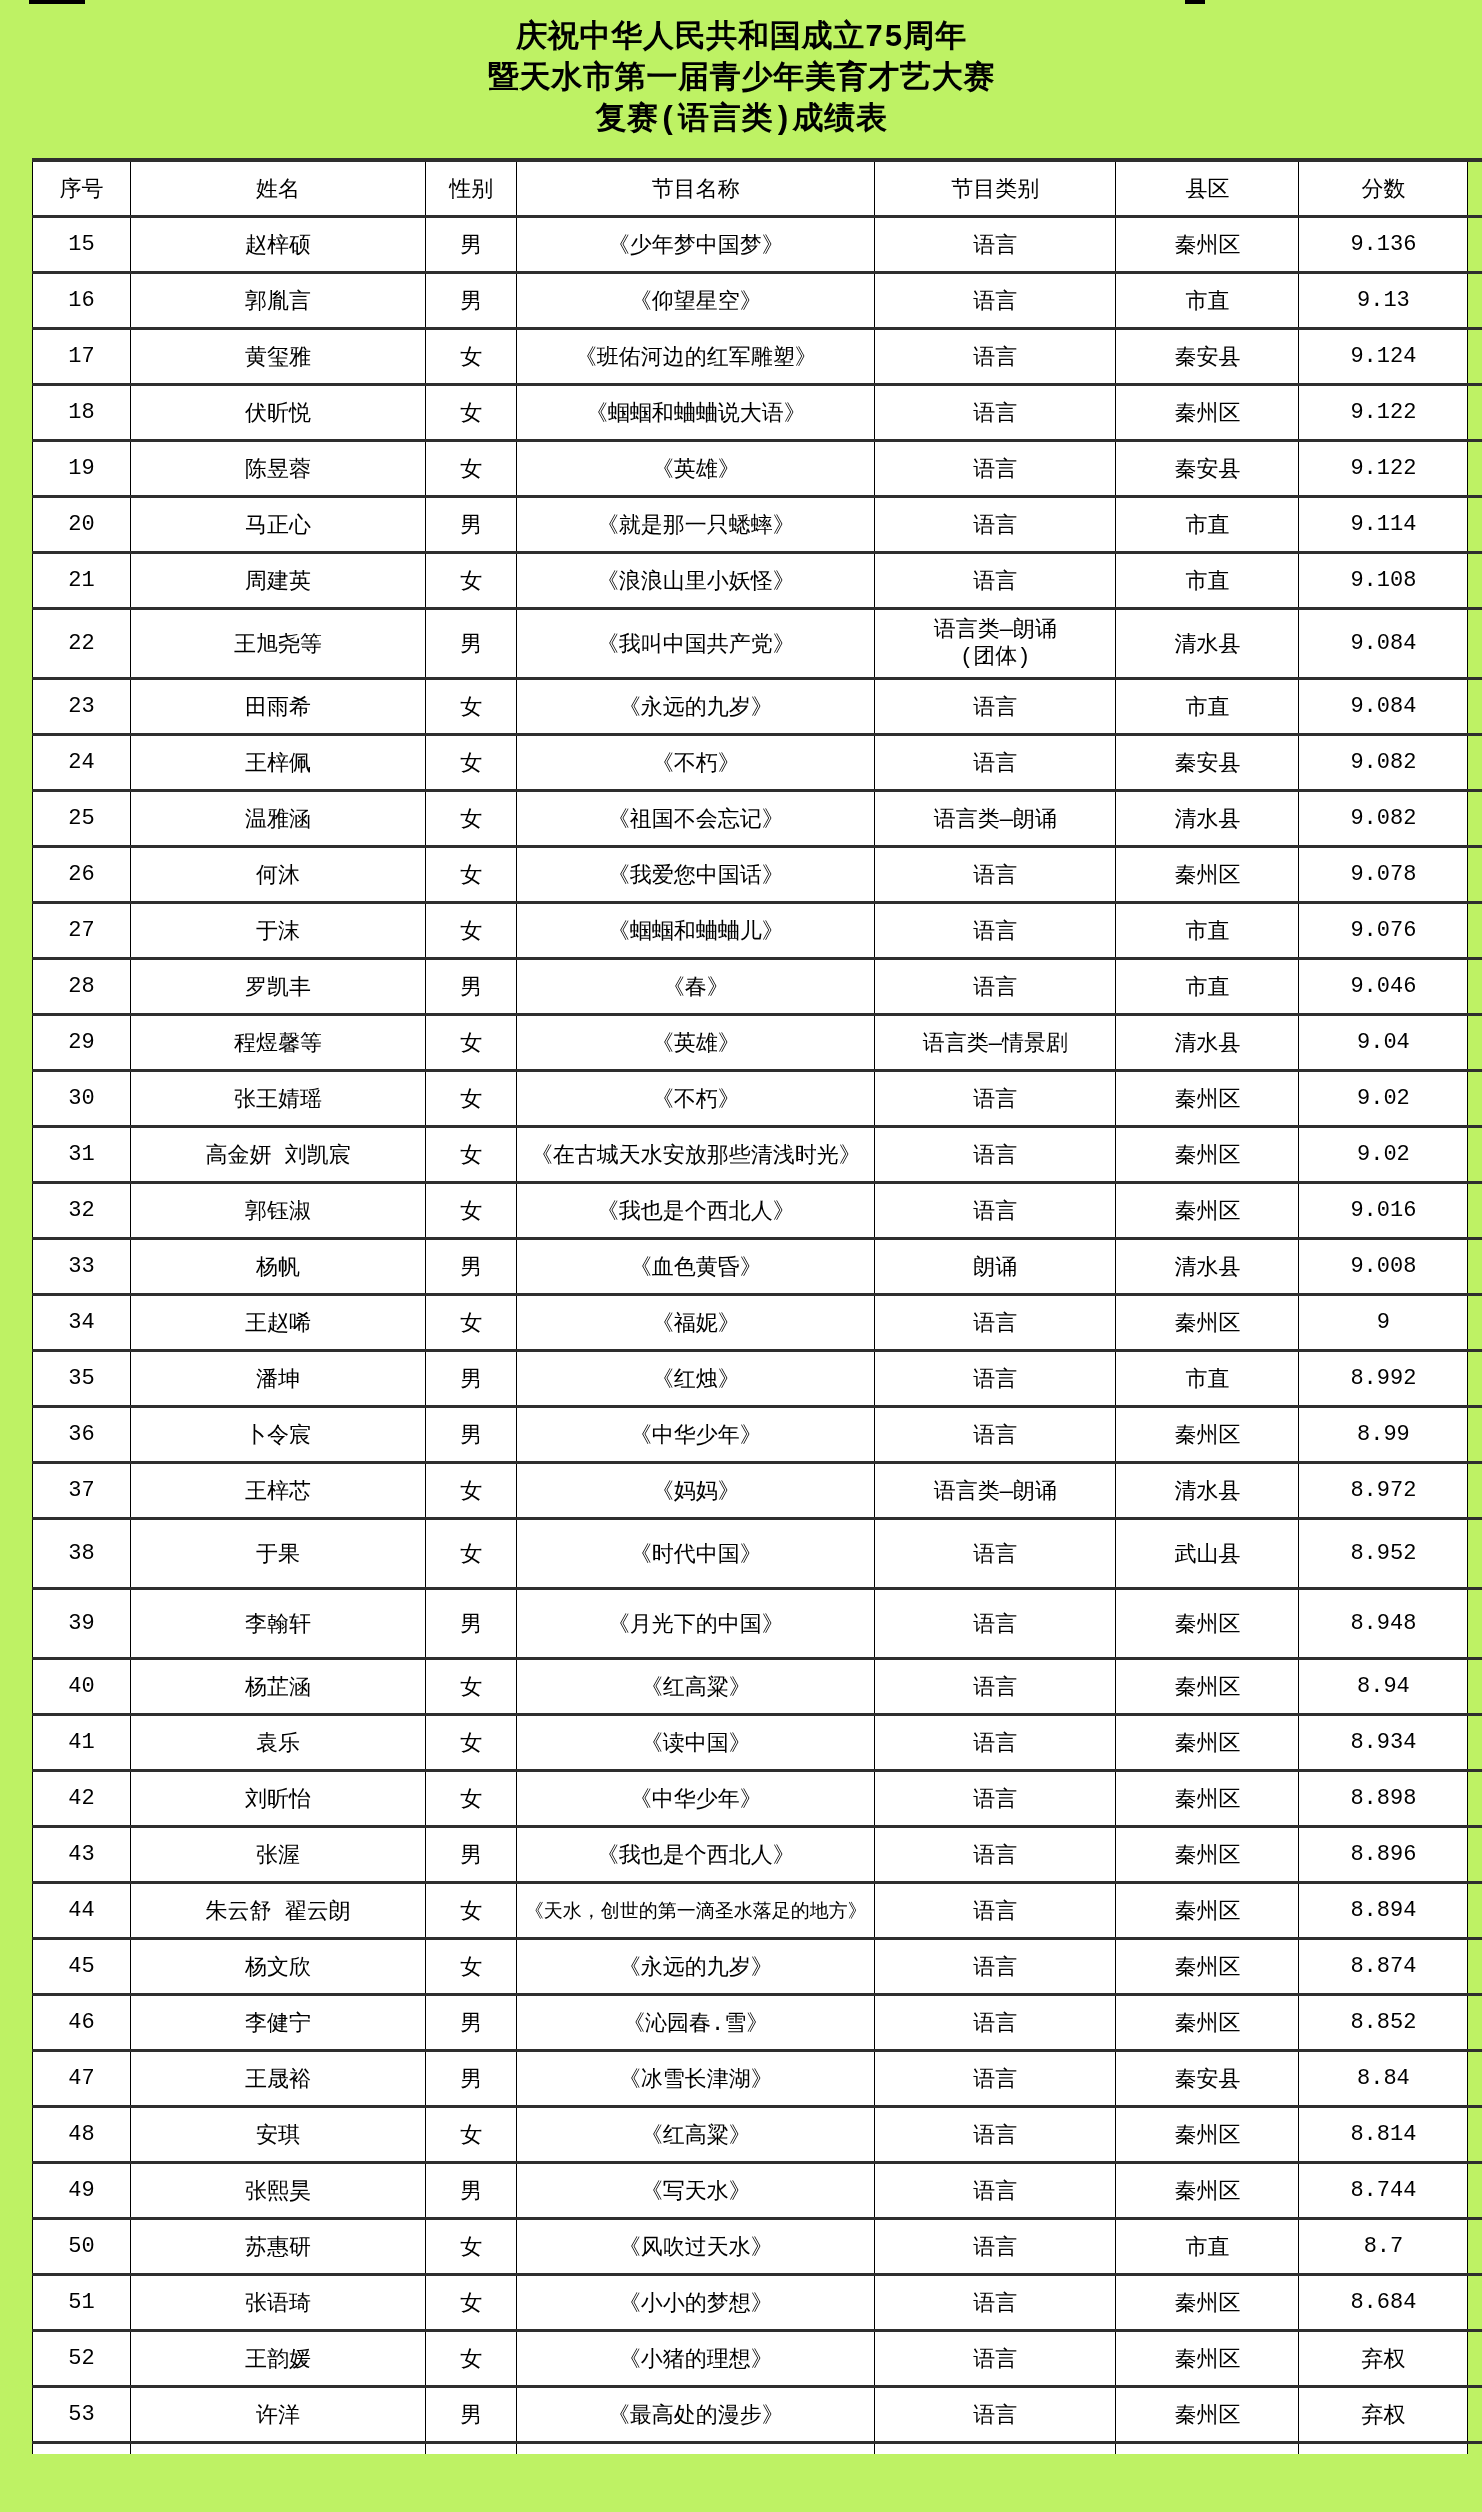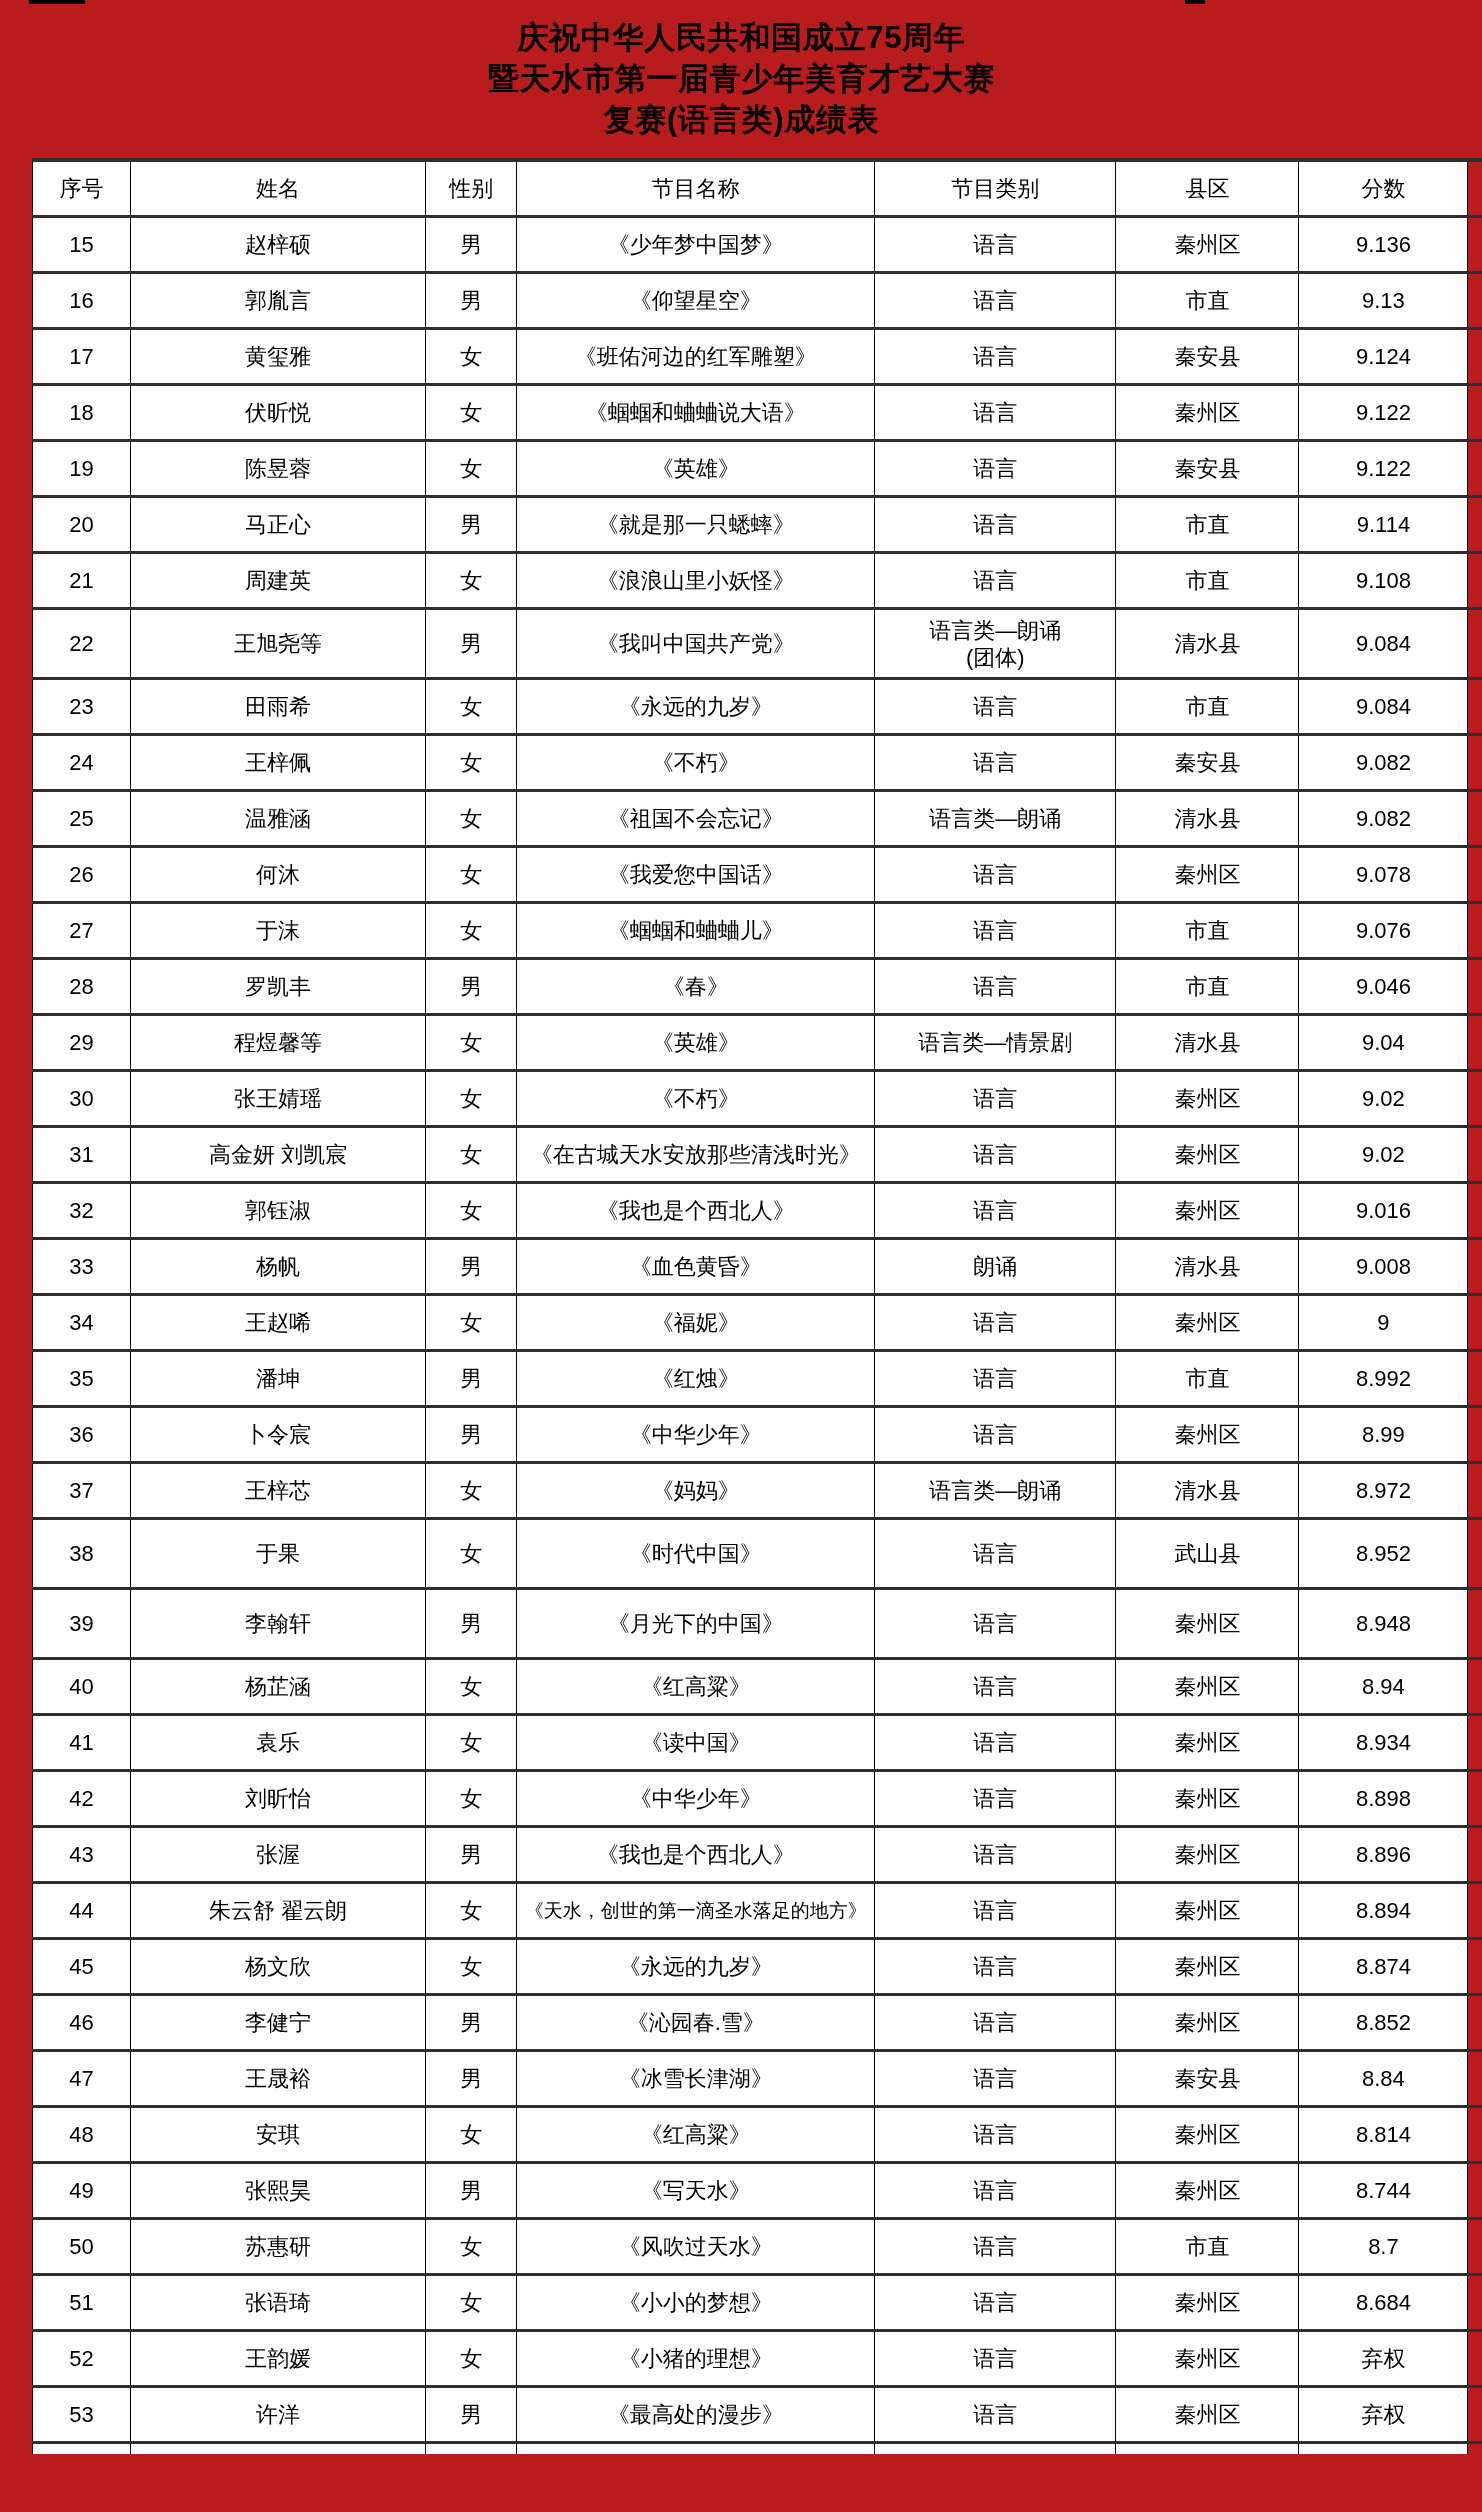--- a/index.html
+++ b/index.html
@@ -1,21 +1,21 @@
 <!DOCTYPE html>
 <html style="font-size:11.6px"><head>
 <meta charset="utf-8">
 <style>
   html,body{margin:0;padding:0;background:#ffffff;}
   .page{
     position:relative;
     width:1483px;height:2512px;
-    background:#b91c1c;
+    background:#bef264;
     overflow:hidden;
-    font-family:Liberation Sans, sans-serif;
+    font-family:Liberation Mono, monospace;
     color:#000000;
   }
   .tick{position:absolute;top:0;height:3.6px;background:#000;}
   .tick-left{left:29px;width:56px;}
   .tick-mid{left:1185px;width:20px;}
   .title-block{
     position:absolute;top:17.4px;left:0;width:100%;
     text-align:center;font-weight:700;font-size:31px;line-height:41px;
     letter-spacing:0.7px;
   }

